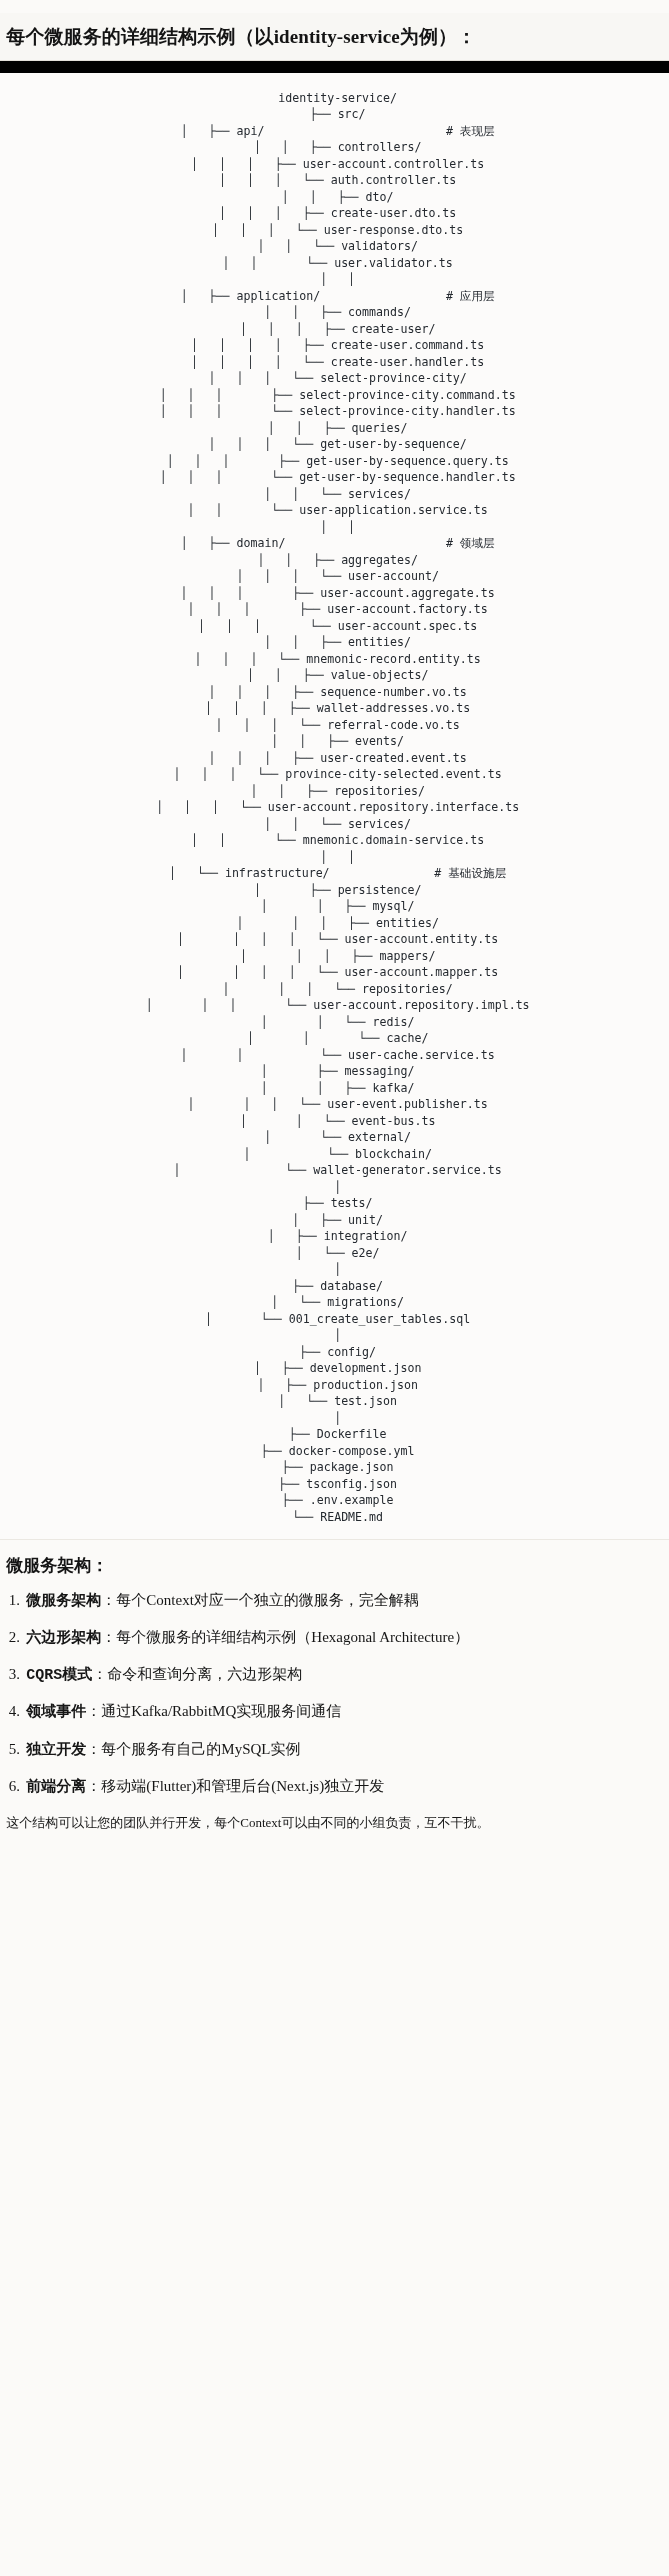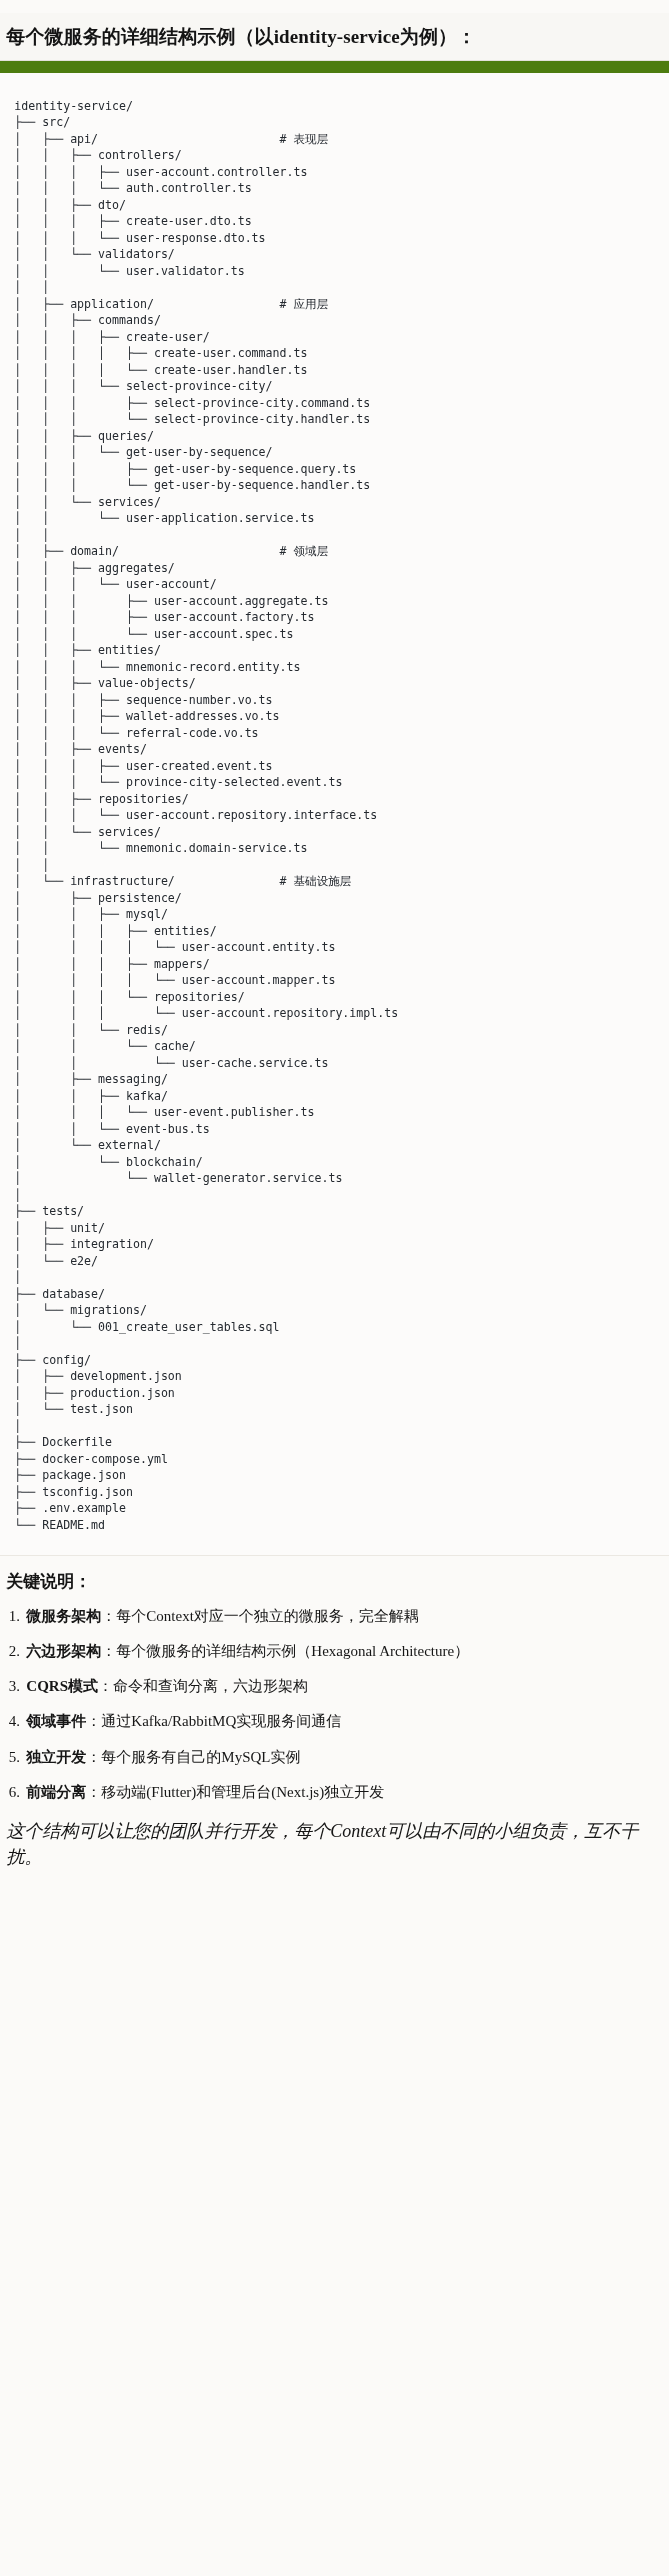--- a/index.html
+++ b/index.html
@@ -9,21 +9,21 @@
   }
   body {
     width: 669px;
     font-family: "Liberation Sans", sans-serif;
     color: #1a1a1a;
     -webkit-font-smoothing: antialiased;
   }
   .page {
     width: 669px;
     box-sizing: border-box;
-    background: #4d7c0f;
+    background: #000000;
   }
 
   
   .doc-heading {
     font-family: "Liberation Serif", serif;
     font-weight: bold;
     font-size: 19px;
     line-height: 1.35;
     color: #141414;
     padding: 11.3px 13.8px 10px 6.3px;
@@ -32,27 +32,28 @@
     letter-spacing: 0.1px;
   }
 
   
   .code-block {
     background: #fcfbfa;
     padding: 16.3px 0 13.8px 6.3px;
     border-bottom: 0.6px solid #ebe8e2;
   }
   pre.tree {
-    margin: 8px;
+    margin: 0;
     font-family: "DejaVu Sans Mono", "Liberation Mono", monospace;
     font-size: 11.6px;
     line-height: 16.5px;
     color: #24292f;
     white-space: pre;
     tab-size: 4;
+    text-align: center;
   }
 
   
   .notes {
     padding: 15px 13.8px 16.3px 6.3px;
     background: #fbfaf8;
   }
   .notes-title {
     font-family: "Liberation Serif", serif;
     font-weight: bold;
@@ -70,31 +71,31 @@
     line-height: 1.35;
     color: #161616;
   }
   ol.note-list > li {
     margin: 0 0 15px 0;
     padding-left: 2.5px;
   }
   ol.note-list > li:last-child { margin-bottom: 16px; }
   .note-term {
     font-weight: bold;
+    font-family: Liberation Mono, monospace;
   }
   .note-sep { font-weight: normal; }
   .note-desc { font-weight: normal; }
 
   .closing {
     font-family: "Liberation Serif", serif;
-    font-size: 18px;
+    font-size: 13px;
     line-height: 1.45;
     color: #161616;
     margin-top: 16.3px;
-    font-style: italic;
   }
 </style>
 </head>
 <body>
 
 <div class="page">
 
   <h1 class="doc-heading">每个微服务的详细结构示例（以identity-service为例）：</h1>
 
   <div class="code-block">
@@ -181,21 +182,21 @@
 │
 ├── Dockerfile
 ├── docker-compose.yml
 ├── package.json
 ├── tsconfig.json
 ├── .env.example
 └── README.md</pre>
   </div>
 
   <div class="notes">
-    <div class="notes-title">关键说明：</div>
+    <div class="notes-title">微服务架构：</div>
 
     <ol class="note-list">
       <li>
         <span class="note-term">微服务架构</span><span class="note-sep">：</span><span class="note-desc">每个Context对应一个独立的微服务，完全解耦</span>
       </li>
       <li>
         <span class="note-term">六边形架构</span><span class="note-sep">：</span><span class="note-desc">每个微服务的详细结构示例（Hexagonal Architecture）</span>
       </li>
       <li>
         <span class="note-term">CQRS模式</span><span class="note-sep">：</span><span class="note-desc">命令和查询分离，六边形架构</span>

